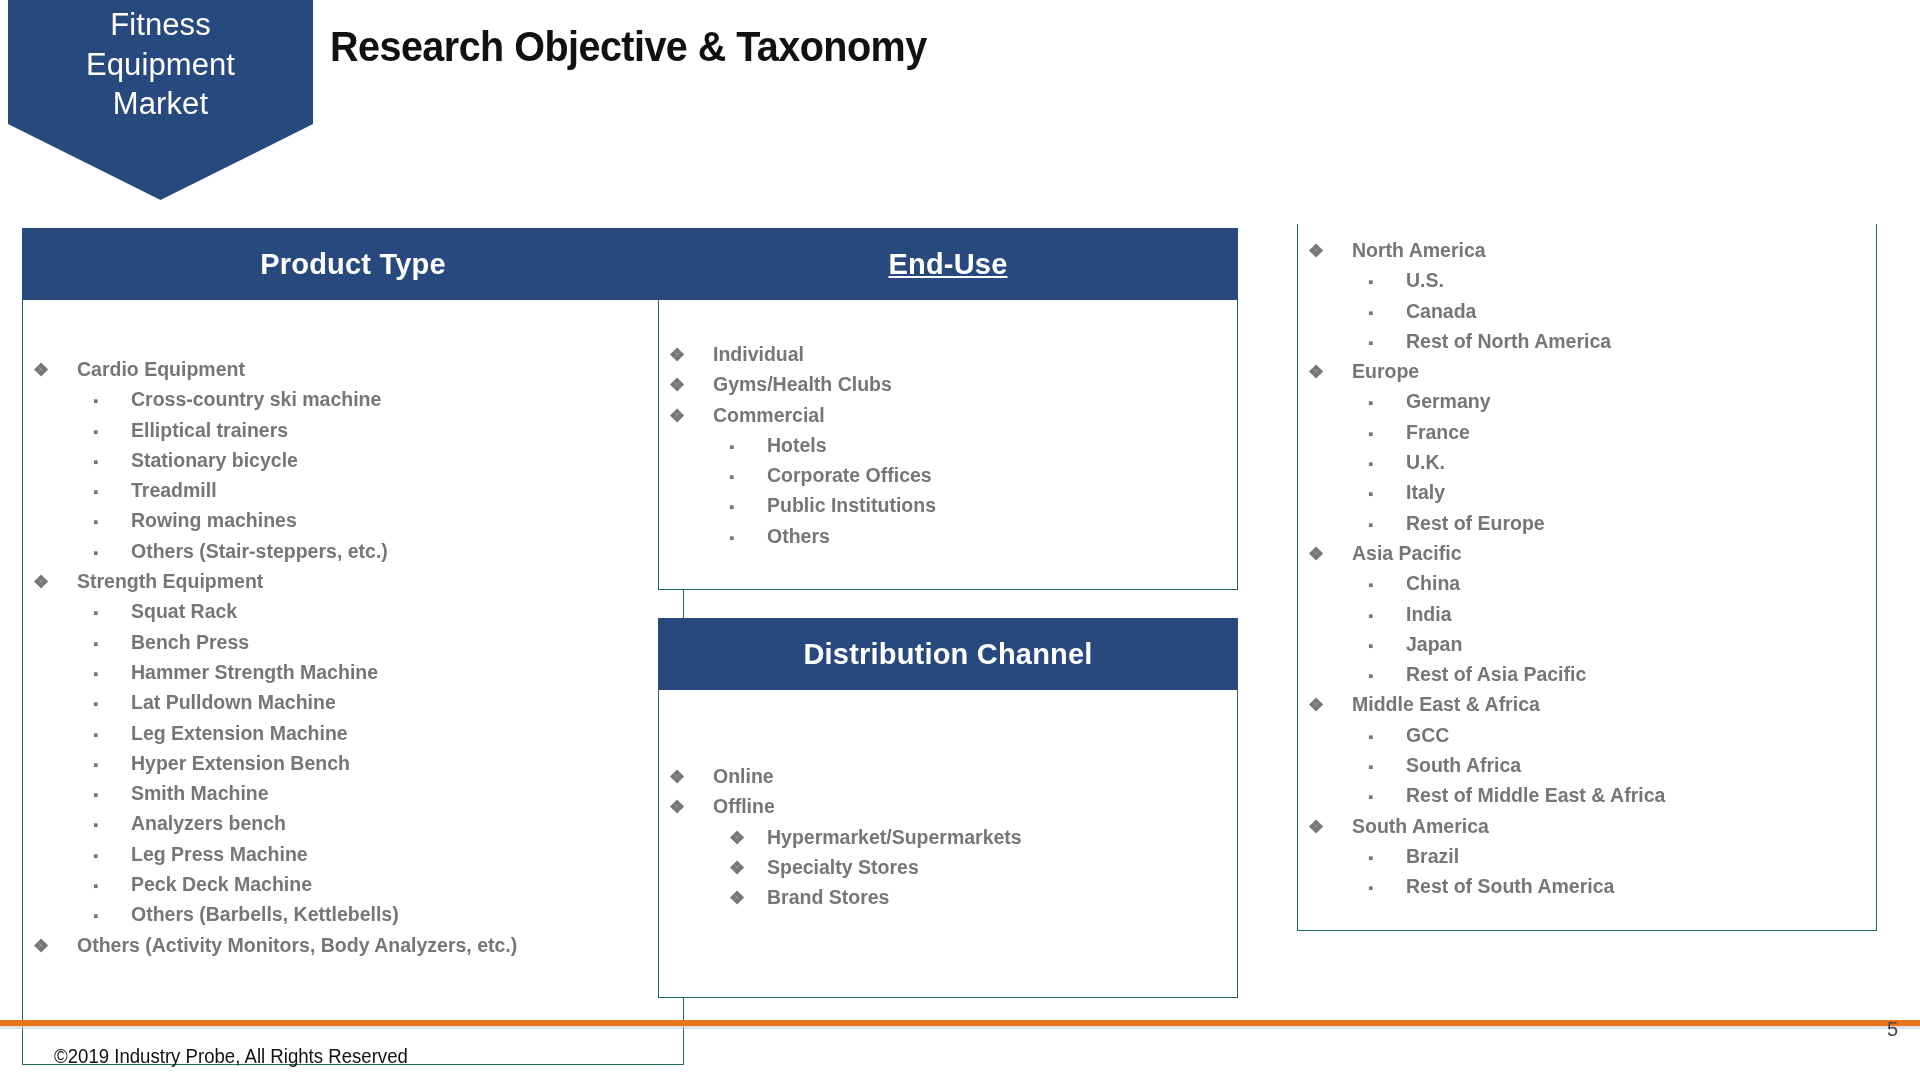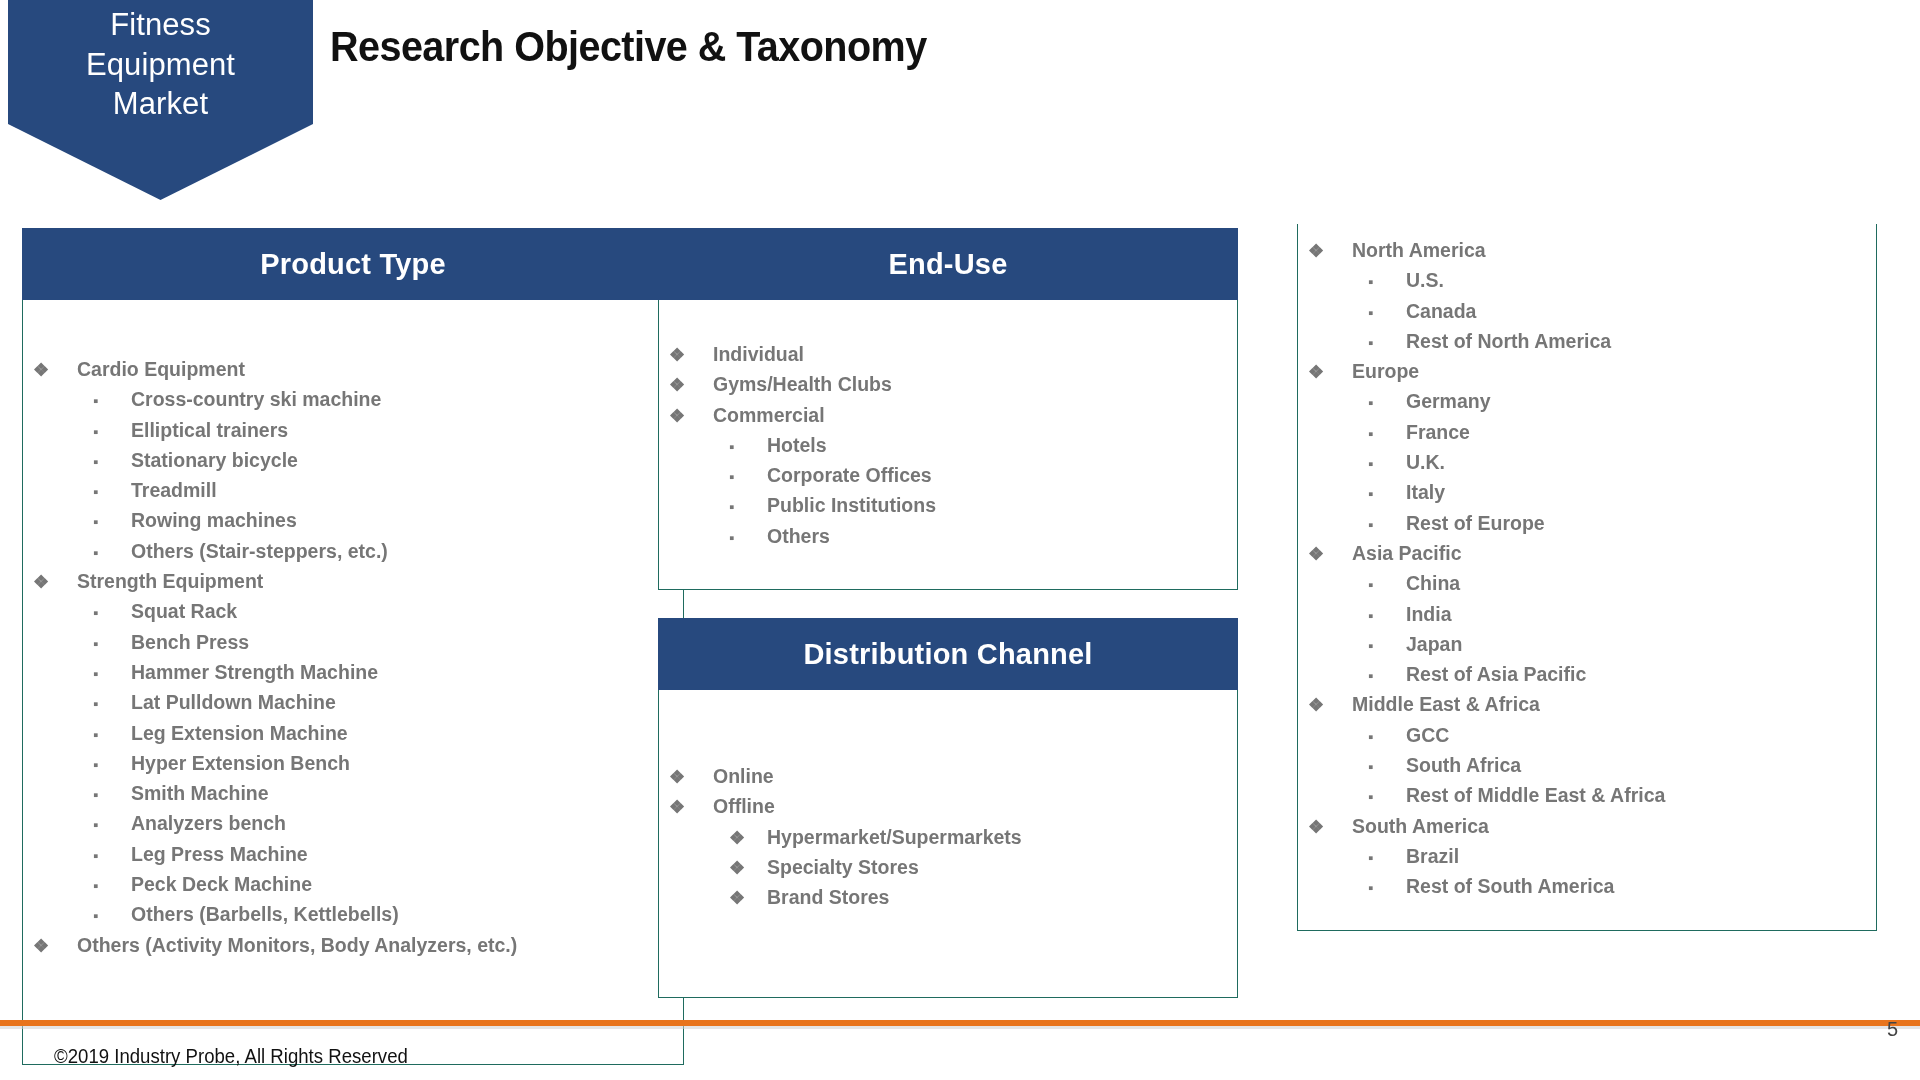--- a/index.html
+++ b/index.html
@@ -117,21 +117,21 @@
   li.lvl2d { padding-left: 70px; }
   li.lvl2d .glyph { width: 38px; font-size: 18px; }
 
   
   #panel-product { left: 22px; top: 228px; width: 662px; }
   #panel-product .panel-header { height: 72px; }
   #panel-product .panel-body { height: 765px; padding-top: 55px; }
 
   
   #panel-enduse { left: 658px; top: 228px; width: 580px; }
-  #panel-enduse .panel-header { height: 72px; }
+  #panel-enduse .panel-header { height: 72px; text-decoration: underline; }
   #panel-enduse .panel-body { height: 290px; padding-top: 40px; }
 
   
   #panel-dist { left: 658px; top: 618px; width: 580px; }
   #panel-dist .panel-header { height: 72px; }
   #panel-dist .panel-body { height: 308px; padding-top: 72px; }
 
   
   #panel-region { left: 1297px; top: 224px; width: 580px; }
   #panel-region .panel-header { height: 72px; }

